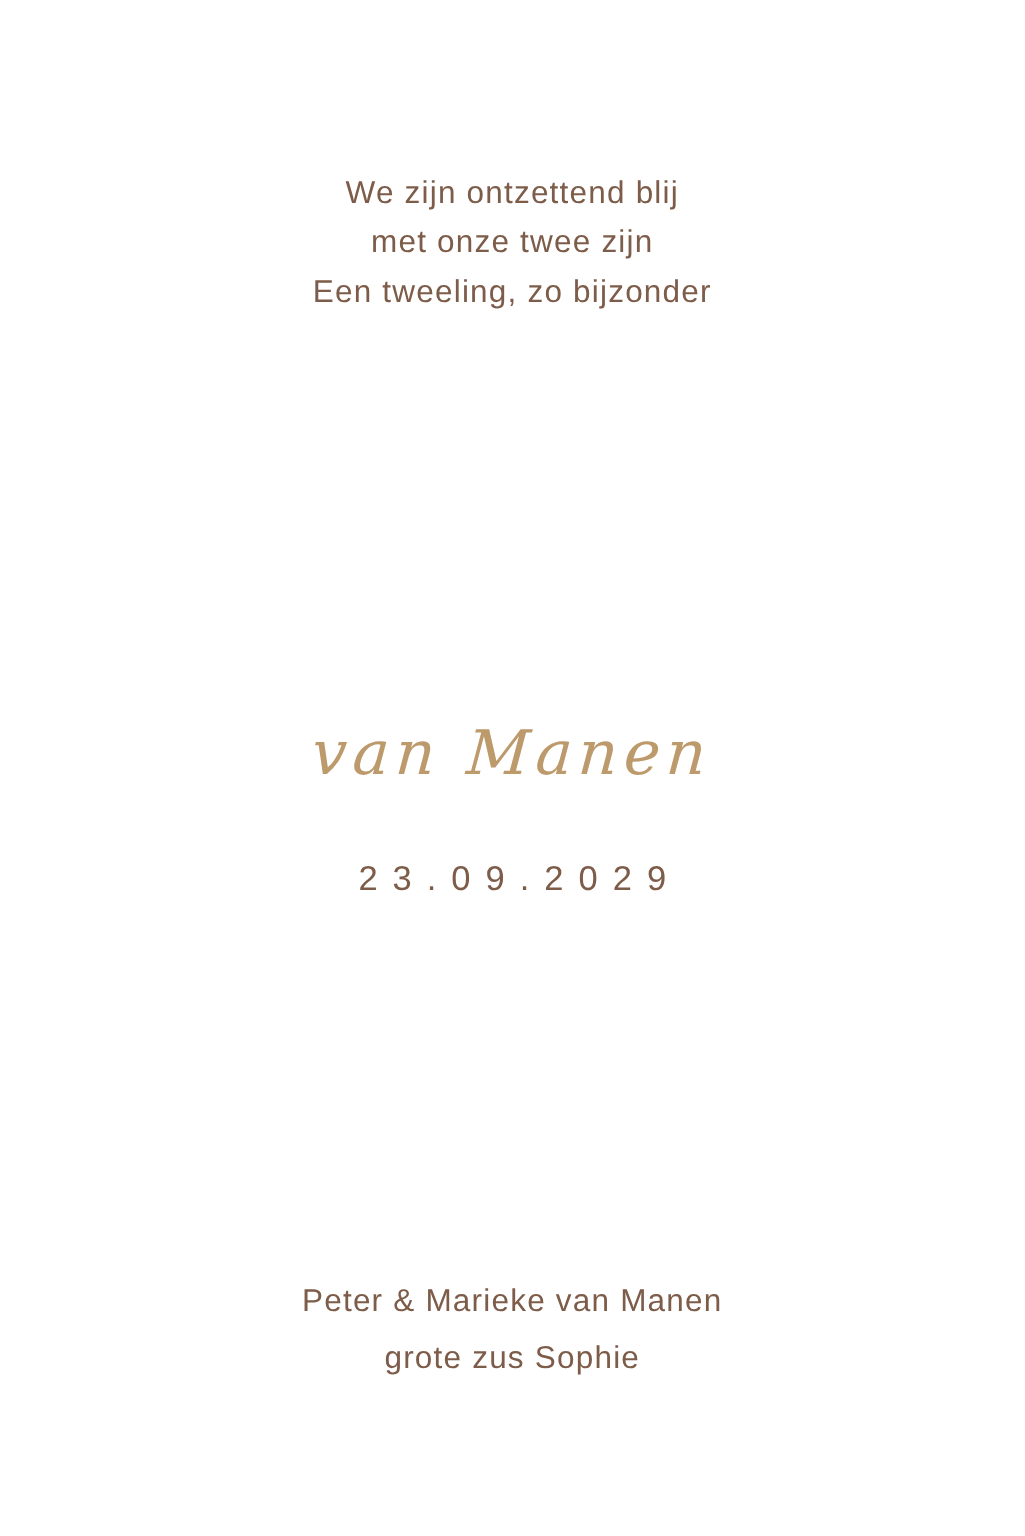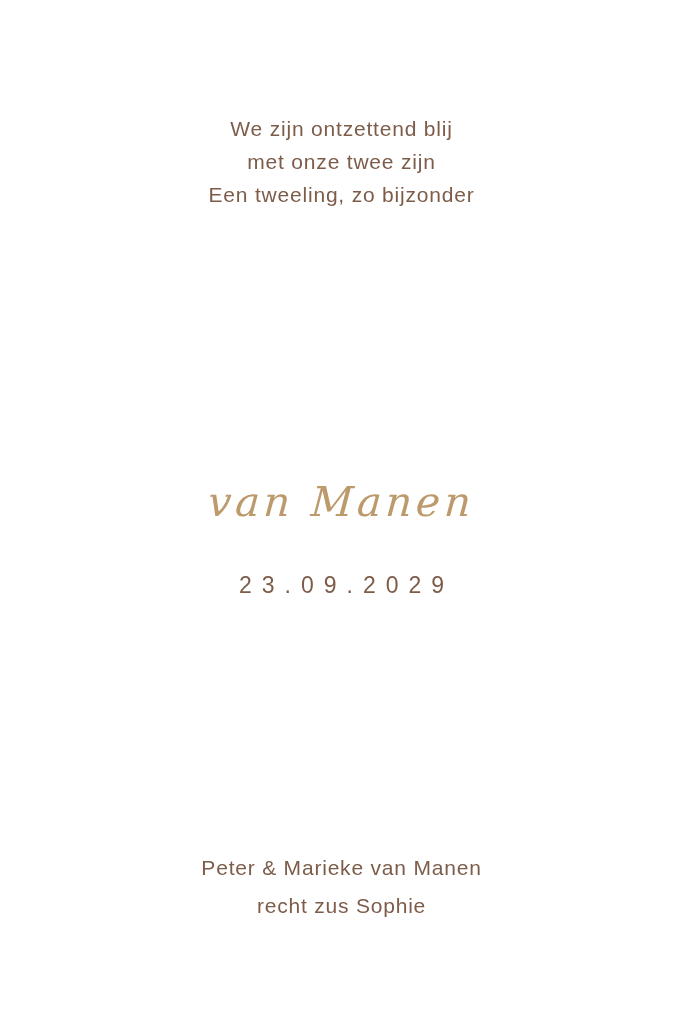--- a/index.html
+++ b/index.html
@@ -81,16 +81,16 @@
     <span class="line">Een tweeling, zo bijzonder</span>
   </div>
 
 
   <div class="last-name">van Manen</div>
 
   <div class="birth-date">23.09.2029</div>
 
   <div class="parents">
     <span class="line">Peter &amp; Marieke van Manen</span>
-    <span class="line">recht zus Sophie</span>
+    <span class="line">grote zus Sophie</span>
   </div>
 
 </div>
 
 </body></html>

